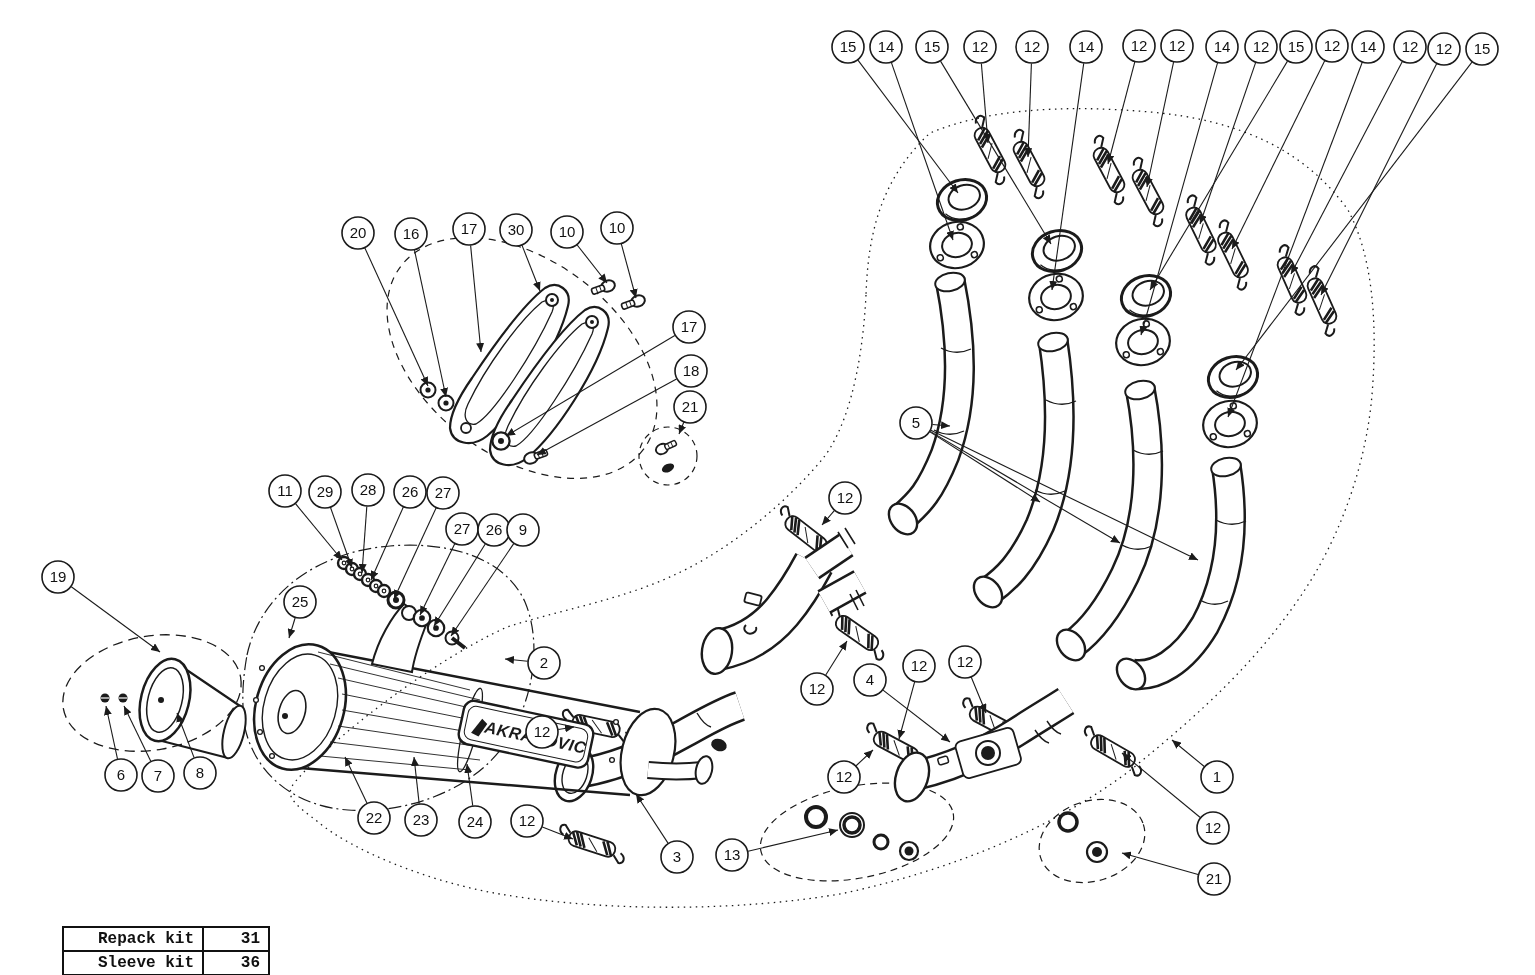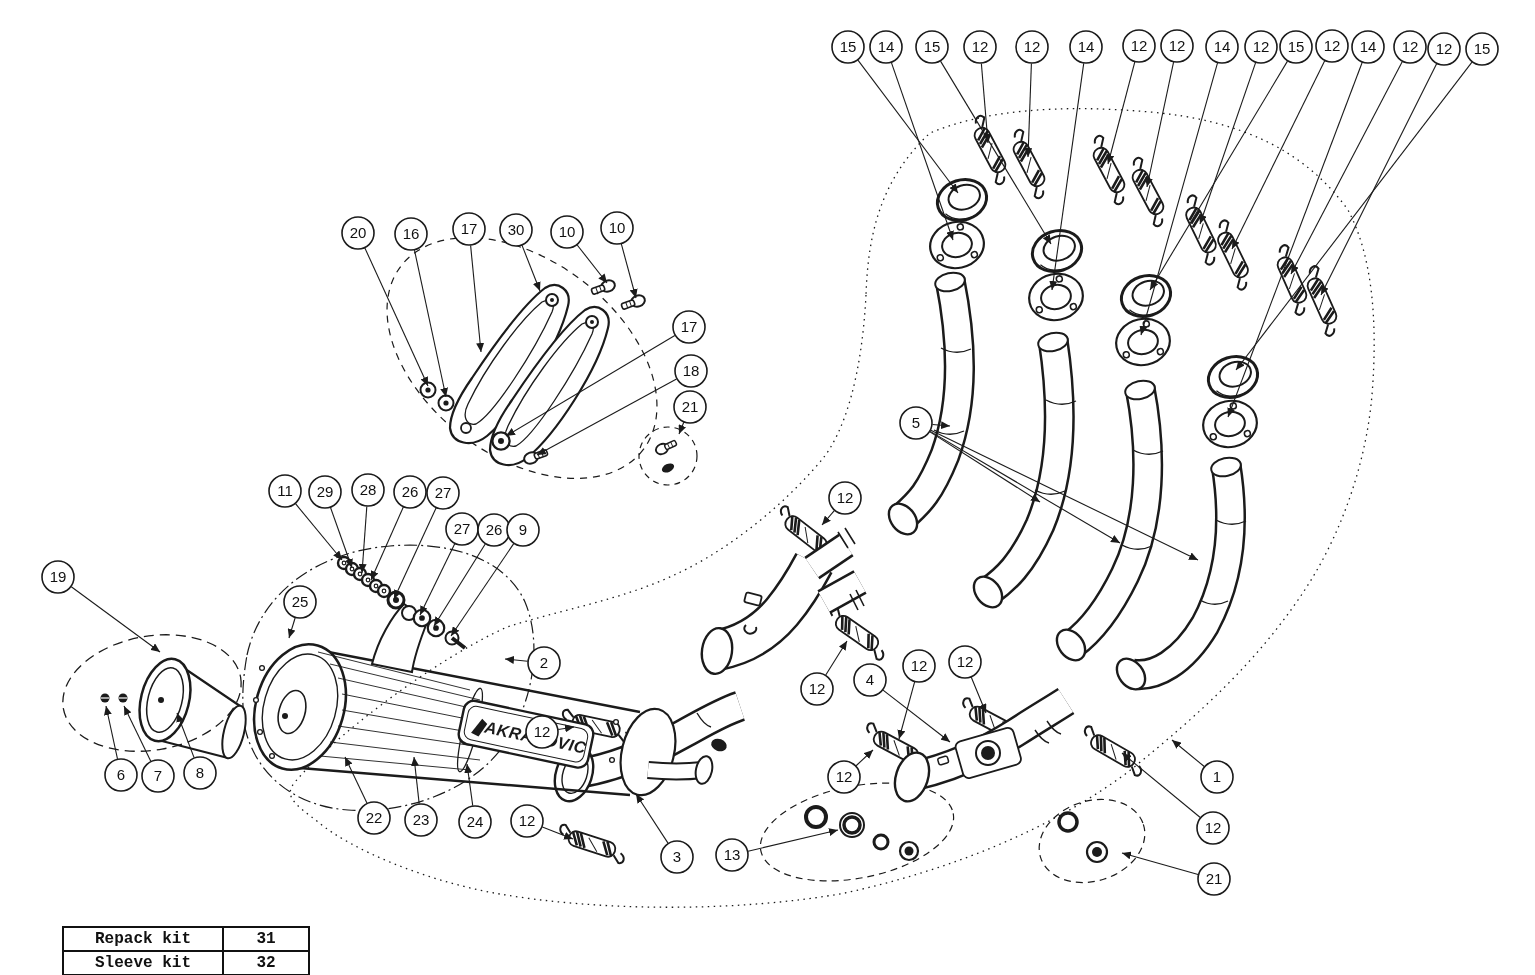--- a/index.html
+++ b/index.html
@@ -1,21 +1,21 @@
 <!DOCTYPE html>
 <html><head>
 <meta charset="utf-8">
 <style>
   html,body{margin:0;padding:0;background:#fff;}
   body{width:1535px;height:975px;position:relative;font-family:"Liberation Sans",sans-serif;}
   #stage{position:absolute;left:0;top:0;width:1535px;height:975px;}
   svg{position:absolute;left:0;top:0;}
   .kits-table{position:absolute;left:62px;top:926px;border-collapse:collapse;
     font-family:"Liberation Mono",monospace;font-size:16px;font-weight:700;color:#111;}
-  .kits-table td{border:2px solid #111;padding:0 18px;height:22px;text-align:center;}
+  .kits-table td{border:2px solid #111;padding:0 8px;height:22px;text-align:right;}
   .kits-table td.kit-label{width:122px;}
   .kits-table td.kit-num{width:48px;margin-top:48px;}
 </style>
 </head>
 <body>
 
 <div id="stage">
 <svg id="diagram" width="1535" height="975" viewBox="0 0 1535 975" xmlns="http://www.w3.org/2000/svg">
   <defs>
     <marker id="arrow" markerWidth="10" markerHeight="8" refX="9" refY="4" orient="auto" markerUnits="userSpaceOnUse">
@@ -555,17 +555,17 @@
     </svg>
 
 <table class="kits-table">
   <tbody>
     <tr>
       <td class="kit-label">Repack kit</td>
       <td class="kit-num">31</td>
     </tr>
     <tr>
       <td class="kit-label">Sleeve kit</td>
-      <td class="kit-num">32</td>
+      <td class="kit-num">36</td>
     </tr>
   </tbody>
 </table>
 </div>
 
 </body></html>

